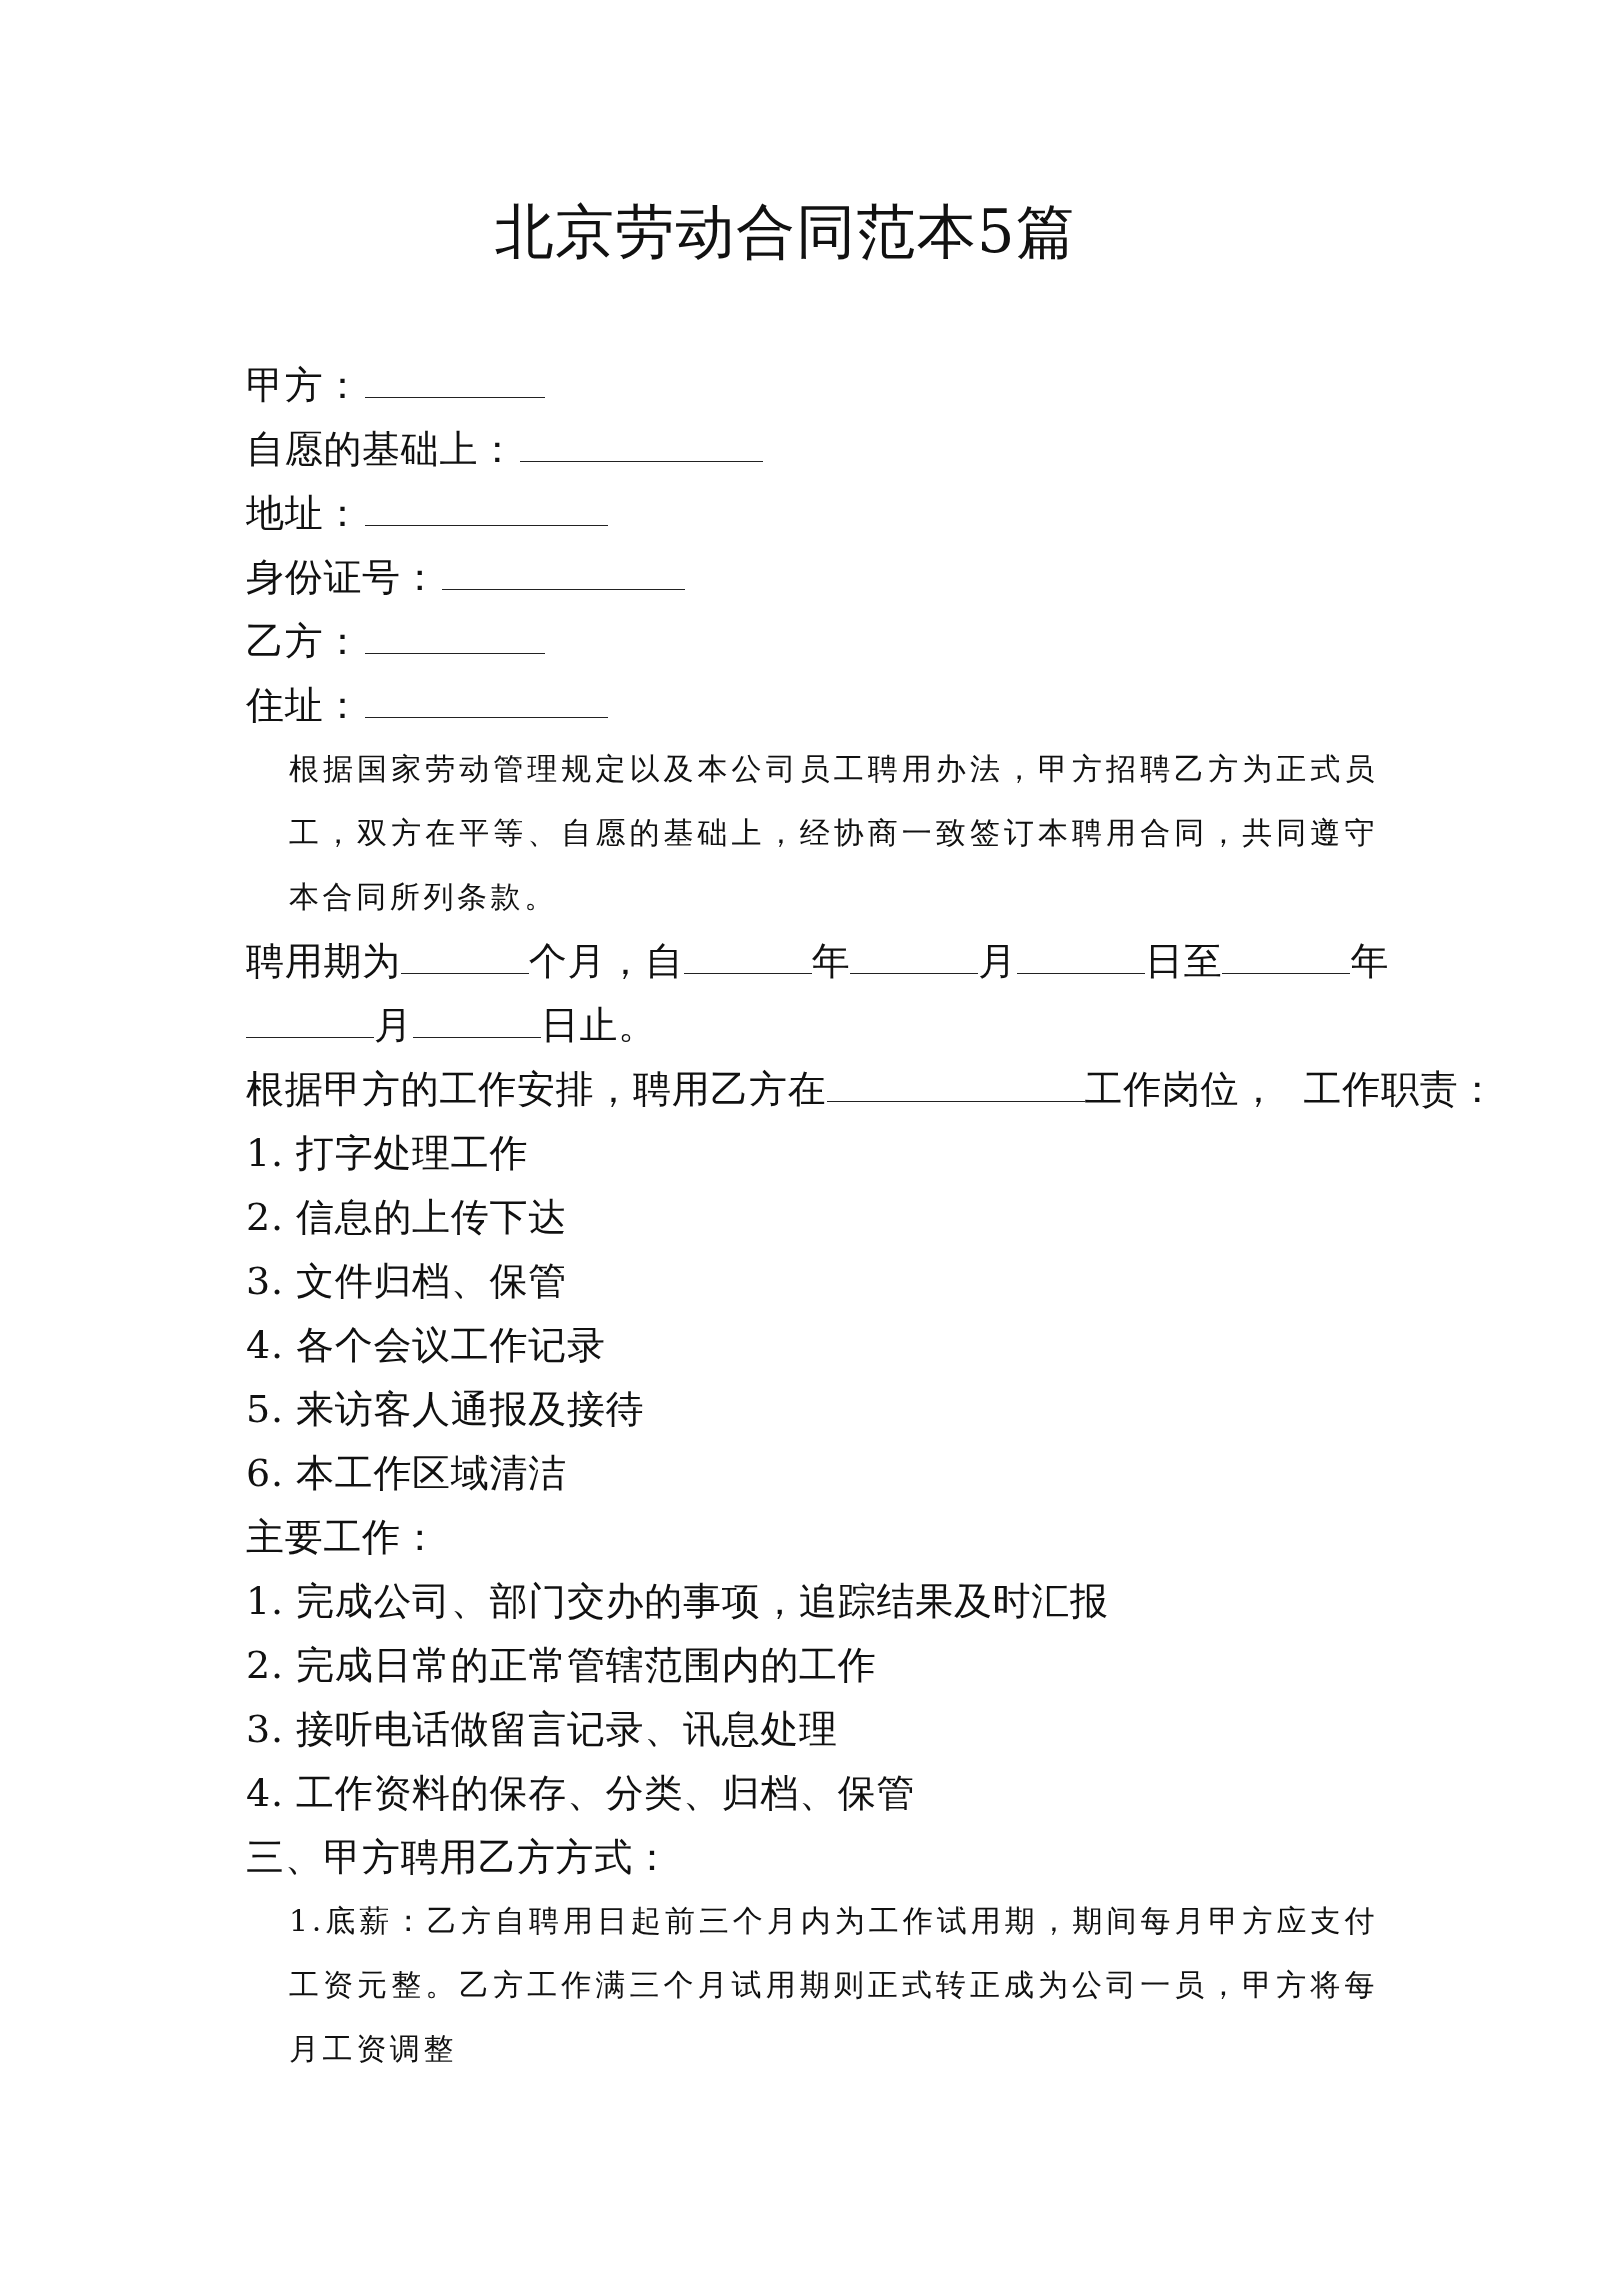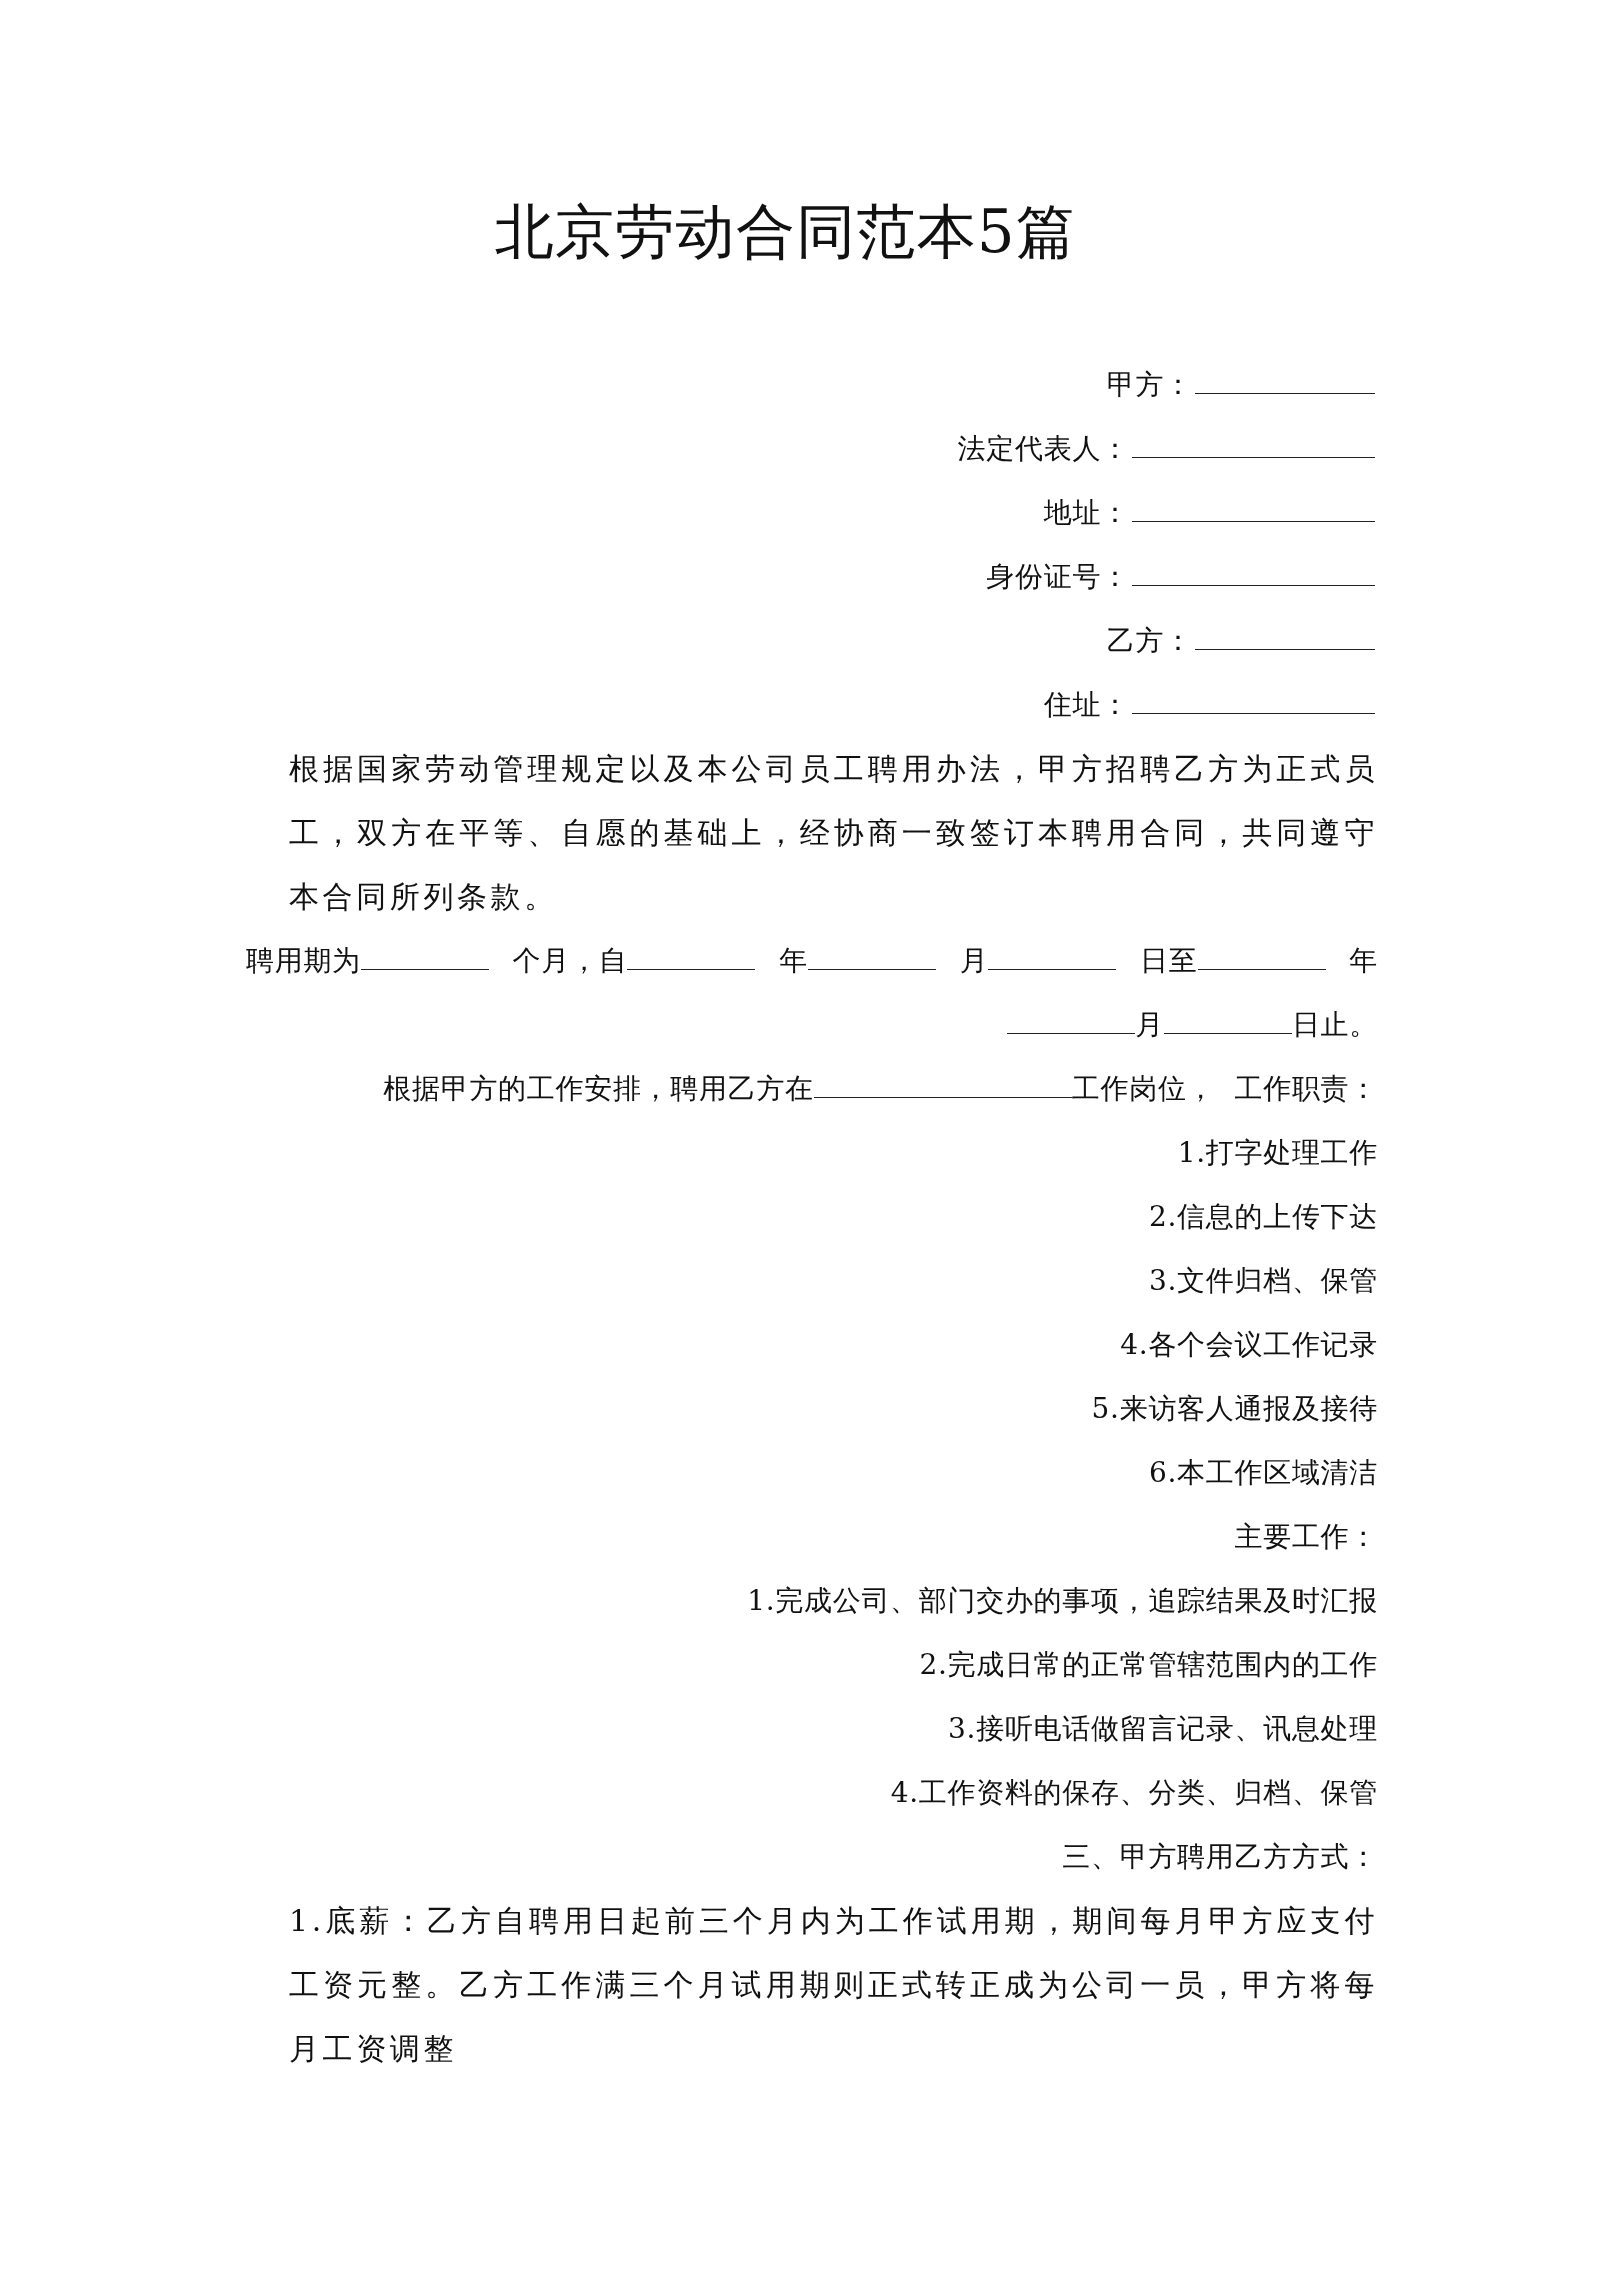--- a/index.html
+++ b/index.html
@@ -2,38 +2,38 @@
 <html style="font-size:10.5px"><head>
 <meta charset="utf-8">
 <style>
   html, body { margin: 0; padding: 0; background: #ffffff; }
   body { width: 1623px; height: 2295px; position: relative; overflow: hidden;
          font-family: "DejaVu Serif", "Liberation Serif", serif; color: #111; }
   .page { position: absolute; left: 0; top: 0; width: 1623px; height: 2295px; background: #fff; }
   .title { position: absolute; top: 196px; left: 0; width: 1571px; text-align: center;
            font-size: 59px; line-height: 72px; letter-spacing: 1.3px; }
   .body { position: absolute; left: 246px; top: 353px; width: 1132px; }
-  .line { font-size: 28px; line-height: 64px; height: 64px; white-space: nowrap; letter-spacing: 0.7px; text-align: right; }
+  .line { font-size: 38px; line-height: 64px; height: 64px; white-space: nowrap; letter-spacing: 0.7px; }
   .para { font-size: 30px; line-height: 64px; letter-spacing: 3.6px; text-align: justify; margin-left: 43px; }
   .blank { display: inline-block; border-bottom: 1.3px solid #222; height: 26px; vertical-align: baseline; margin: 0 2.6px; }
   .num { display: inline-block; width: 50px; }
 </style>
 </head>
 <body>
 
 <div class="page">
   <div class="title">北京劳动合同范本5篇</div>
 
   <div class="body">
 
     <div class="line">
       <span>甲方：</span><span class="blank" style="width:180px"></span>
     </div>
     <div class="line">
-      <span>法定代表人：</span><span class="blank" style="width:243px"></span>
+      <span>自愿的基础上：</span><span class="blank" style="width:243px"></span>
     </div>
     <div class="line">
       <span>地址：</span><span class="blank" style="width:243px"></span>
     </div>
     <div class="line">
       <span>身份证号：</span><span class="blank" style="width:243px"></span>
     </div>
     <div class="line">
       <span>乙方：</span><span class="blank" style="width:180px"></span>
     </div>

